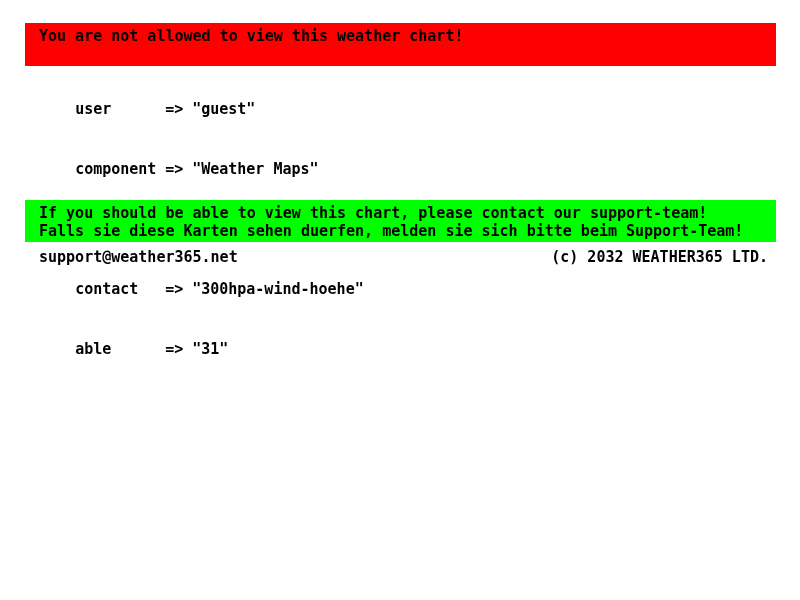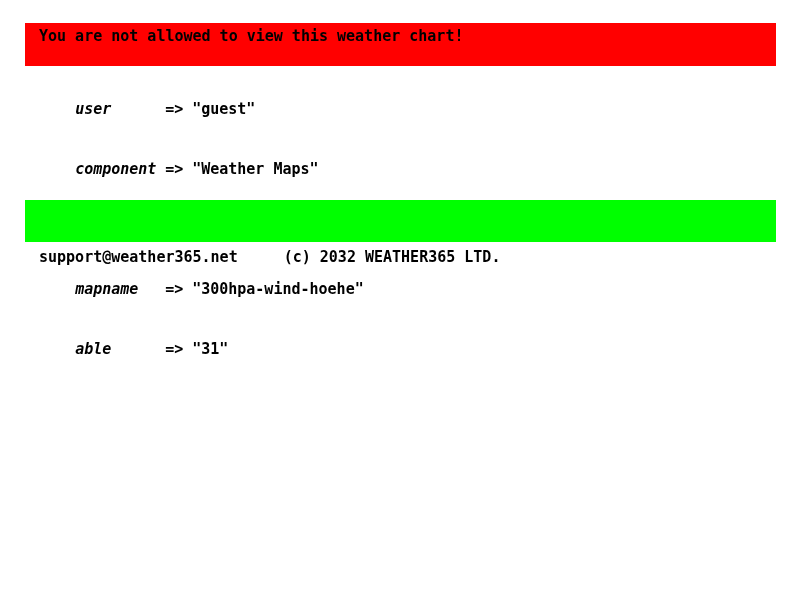--- a/index.html
+++ b/index.html
@@ -24,32 +24,32 @@
   #error-banner { top: 23px; height: 43px; }
   #info-banner  { top: 200px; height: 42px; }
   .banner .line { white-space: pre; }
   .kv {
     position: absolute;
     left: 39px;
     top: 79px;
     line-height: 20px;
   }
   .kv-row { white-space: pre; }
-  .kv-key   { display: inline-block; width: 90px; font-style: italic; }
+  .kv-key   { display: inline-block; width: 90px; }
   .kv-arrow { display: inline-block; width: 27px; }
   .kv-value { display: inline-block; }
   .footer {
     position: absolute;
     left: 25px;
     top: 248px;
     width: 751px;
     padding: 0 8px 0 14px;
     line-height: 19px;
     display: flex;
-    justify-content: flex-start;
+    justify-content: space-between;
     white-space: pre;
     gap: 46px;
   }
 </style>
 </head>
 <body style="background: rgb(255, 255, 255); color: rgb(0, 0, 0);">
 
 <div id="error-banner" class="banner" style="background: rgb(255, 0, 0);">
   <div class="line">You are not allowed to view this weather chart!</div>
 </div>
@@ -58,26 +58,28 @@
   <div class="kv-row">
     <span class="kv-key">user</span><span class="kv-arrow">=&gt;</span><span class="kv-value">"guest"</span>
   </div>
   <div class="kv-row">
     <span class="kv-key">component</span><span class="kv-arrow">=&gt;</span><span class="kv-value">"Weather Maps"</span>
   </div>
   <div class="kv-row">
     <span class="kv-key">map</span><span class="kv-arrow">=&gt;</span><span class="kv-value">"0029"</span>
   </div>
   <div class="kv-row">
-    <span class="kv-key">mapname</span><span class="kv-arrow">=&gt;</span><span class="kv-value">"300hpa-wind-hoehe"</span>
+    <span class="kv-key">contact</span><span class="kv-arrow">=&gt;</span><span class="kv-value">"300hpa-wind-hoehe"</span>
   </div>
   <div class="kv-row">
     <span class="kv-key">able</span><span class="kv-arrow">=&gt;</span><span class="kv-value">"31"</span>
   </div>
 </div>
 
 <div id="info-banner" class="banner" style="background: rgb(0, 255, 0);">
+  <div class="line">If you should be able to view this chart, please contact our support-team!</div>
+  <div class="line">Falls sie diese Karten sehen duerfen, melden sie sich bitte beim Support-Team!</div>
 </div>
 
 <div class="footer">
   <span>support@weather365.net</span>
   <span>(c) 2032 WEATHER365 LTD.</span>
 </div>
 
 </body></html>

